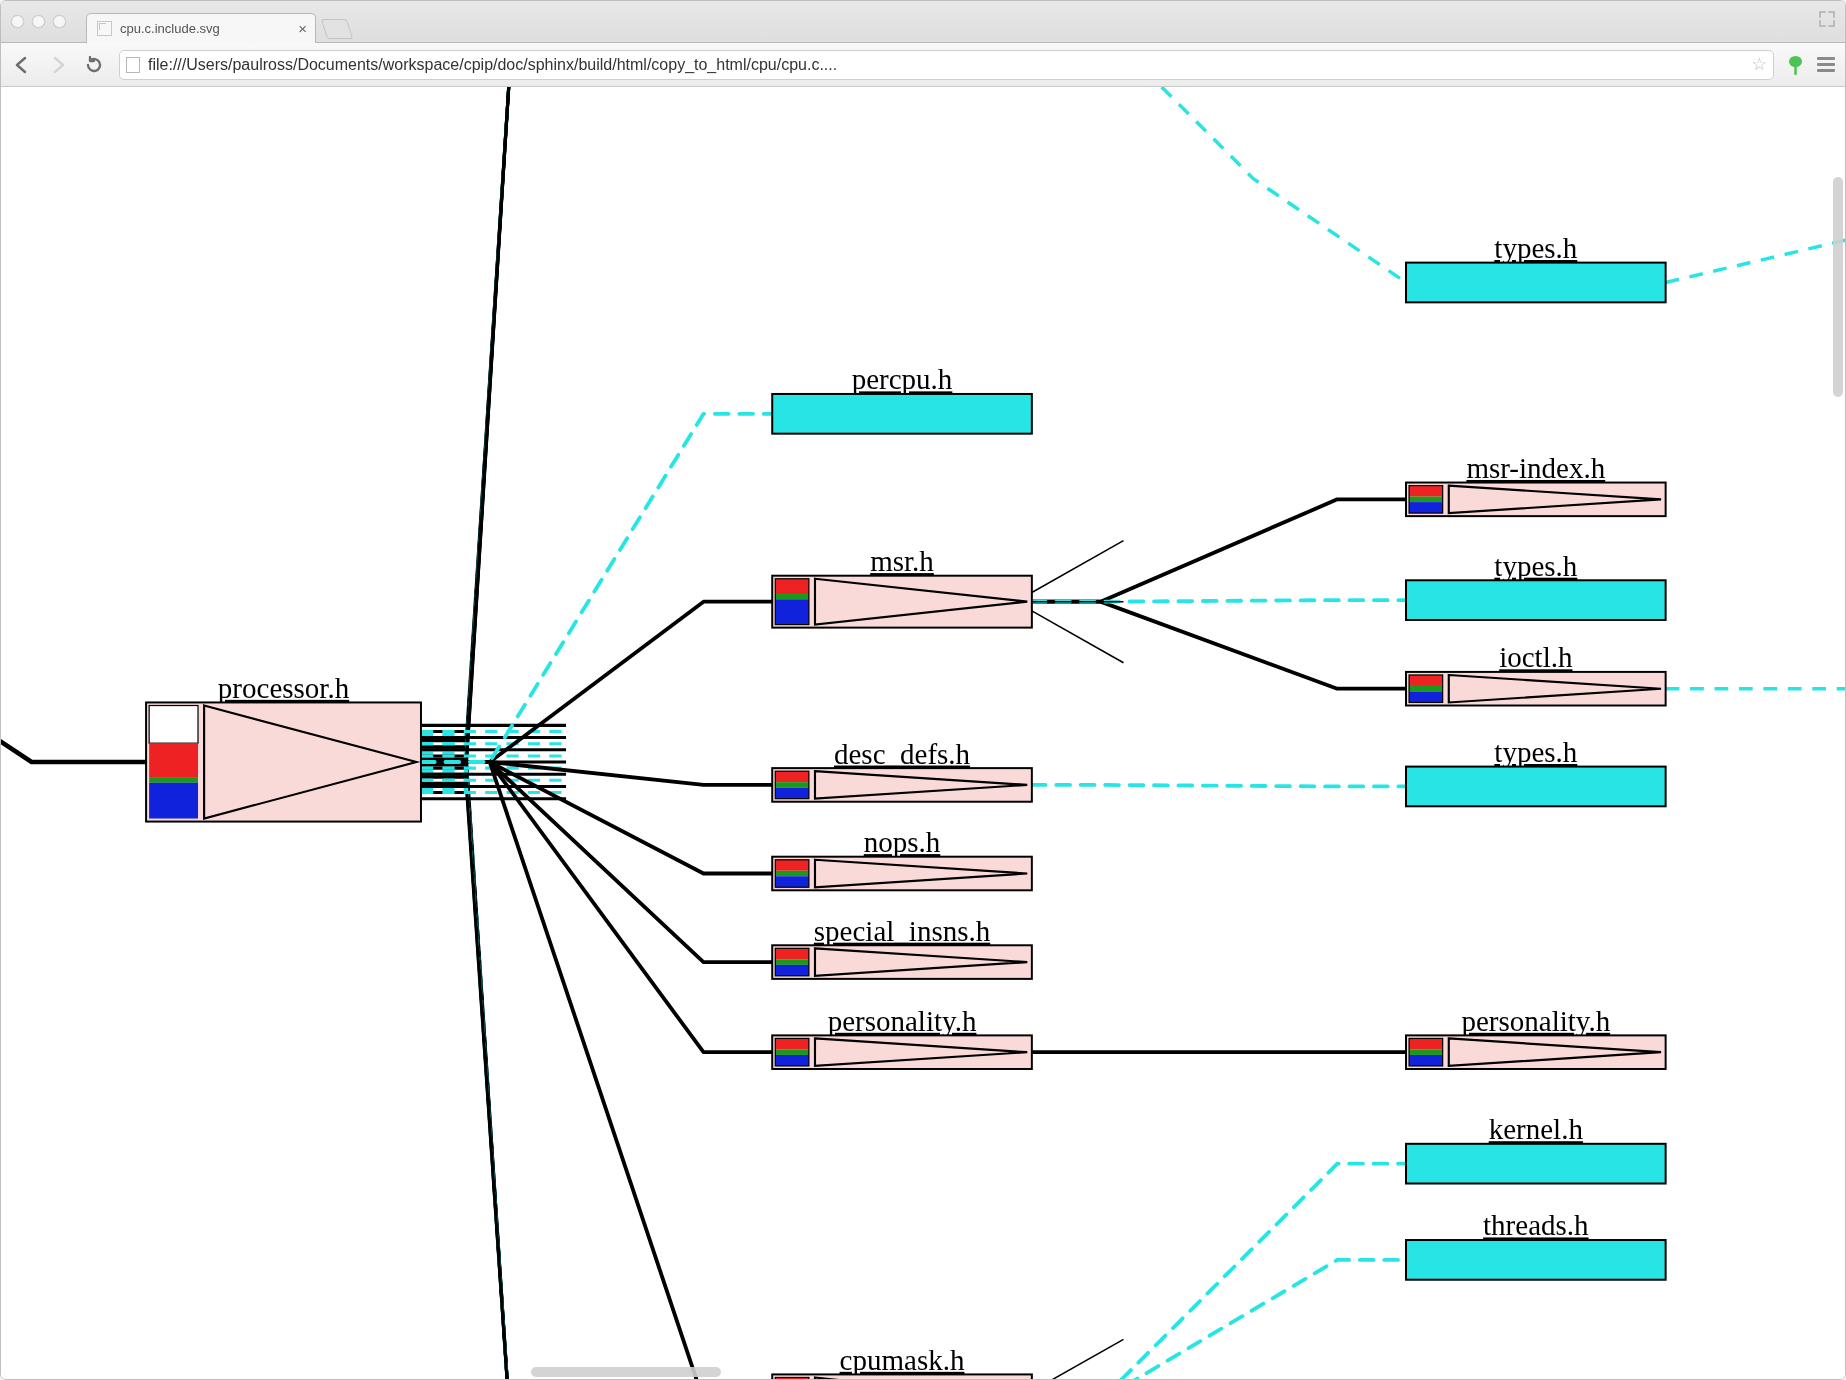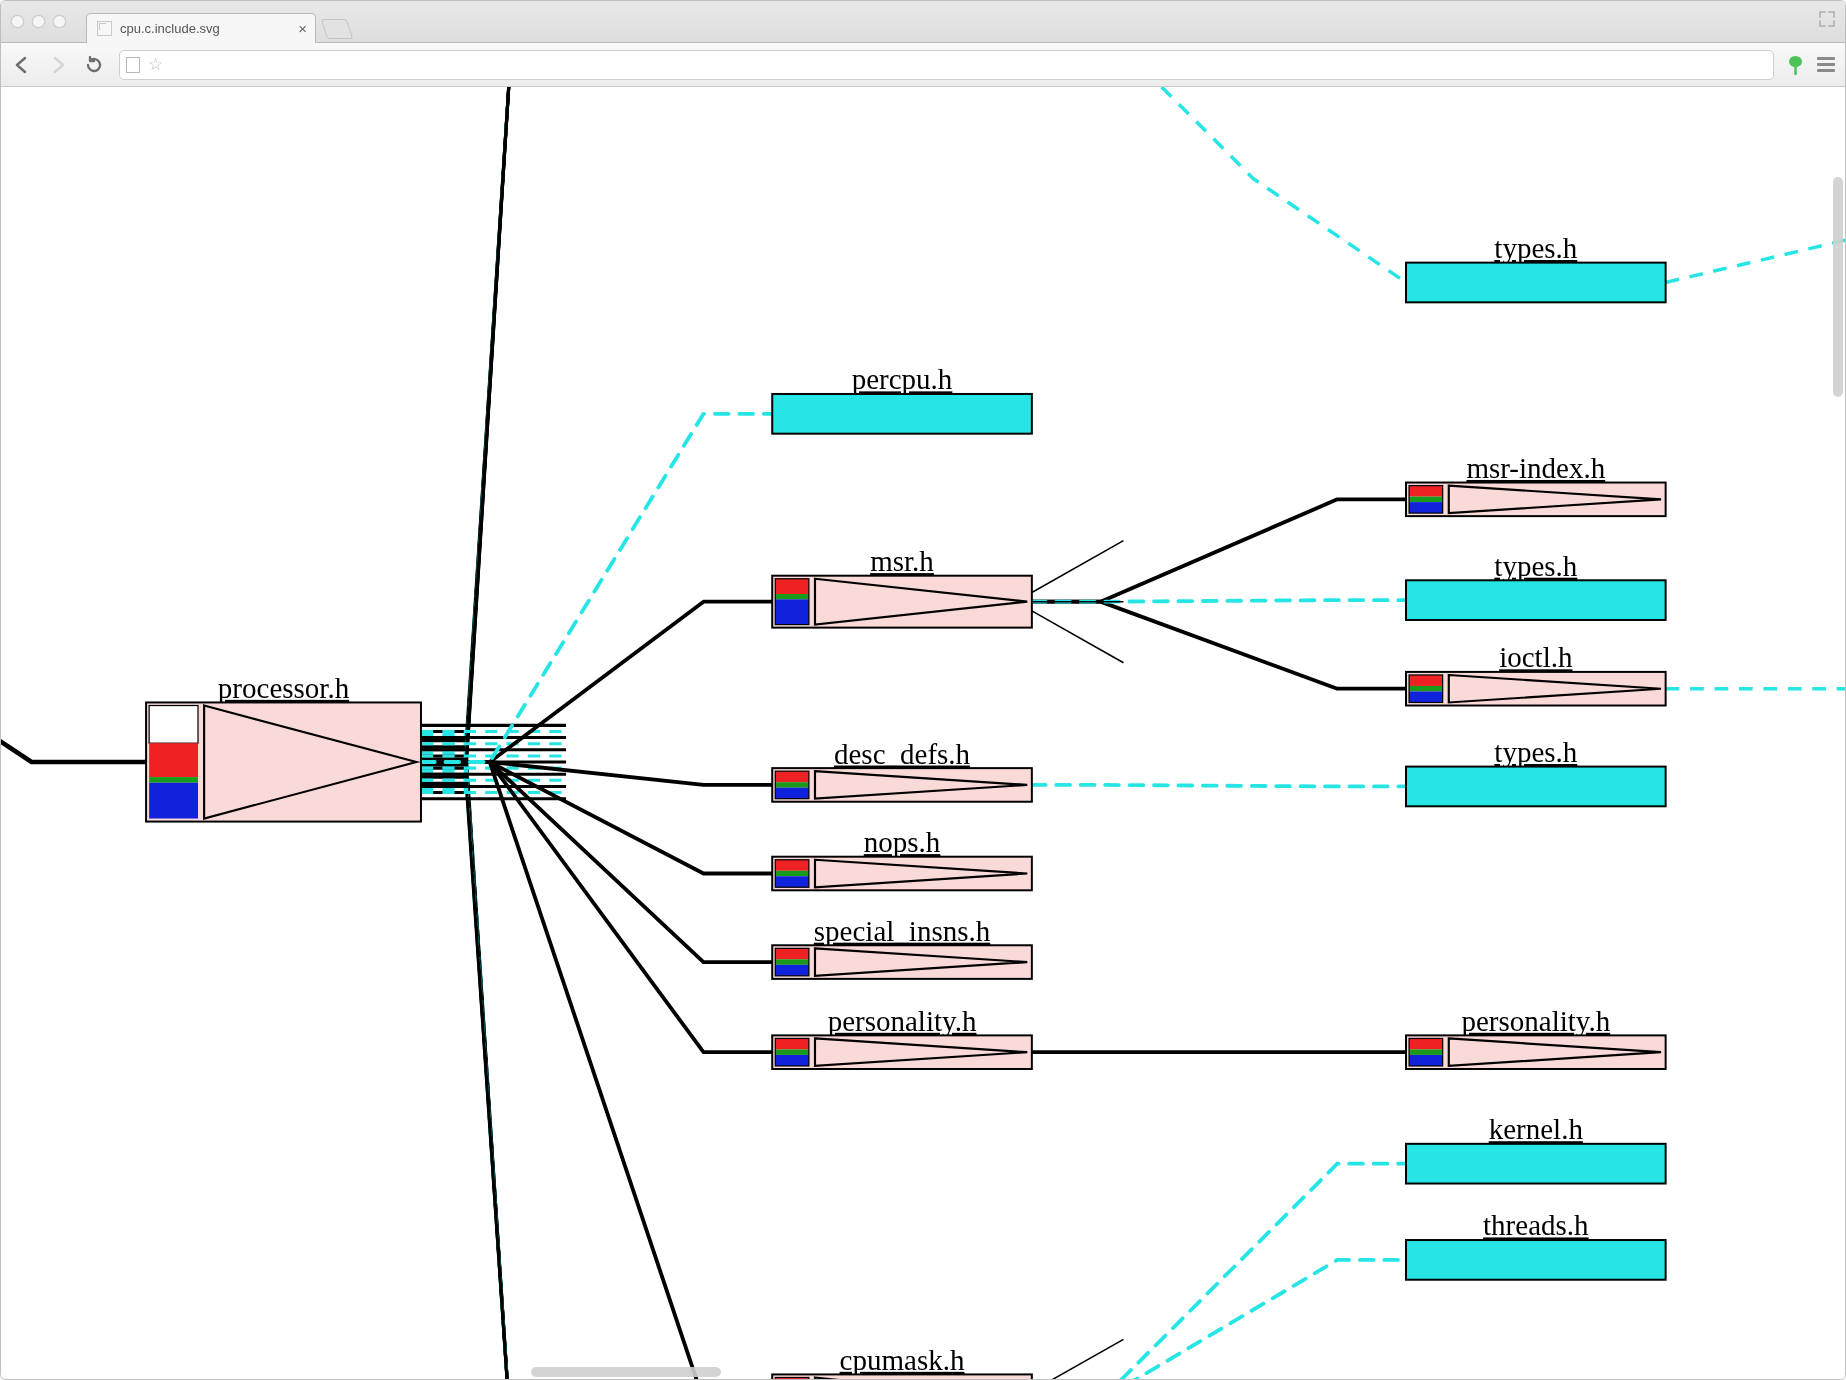--- a/index.html
+++ b/index.html
@@ -187,20 +187,21 @@
     </span>
     <span class="tb-btn">
       <svg width="18" height="18" viewBox="0 0 18 18">
           <path d="M3 9a6 6 0 1 0 2-4.5" fill="none" stroke="#6e6e6e" stroke-width="2.3" stroke-linecap="round"></path>
           <path d="M5 1 L5 5 L9 5" fill="none" stroke="#6e6e6e" stroke-width="2.3" stroke-linecap="round" stroke-linejoin="round"></path>
         </svg>
     </span>
 
     <div class="omnibox">
       <span class="page-icon"></span>
+      <span class="url-text">file:///Users/paulross/Documents/workspace/cpip/doc/sphinx/build/html/copy_to_html/cpu/cpu.c....</span>
       <span class="star">☆</span>
     </div>
 
     <svg class="green-dot" viewBox="0 0 15 20">
       <ellipse cx="7.5" cy="6.5" rx="6.5" ry="5.5" fill="#4cc355"></ellipse>
       <path d="M7.5 12 Q7.5 17 7.5 19" stroke="#4cc355" stroke-width="2.5" fill="none" stroke-linecap="round"></path>
     </svg>
     <div class="hamburger">
       <span></span>
         <span></span>

